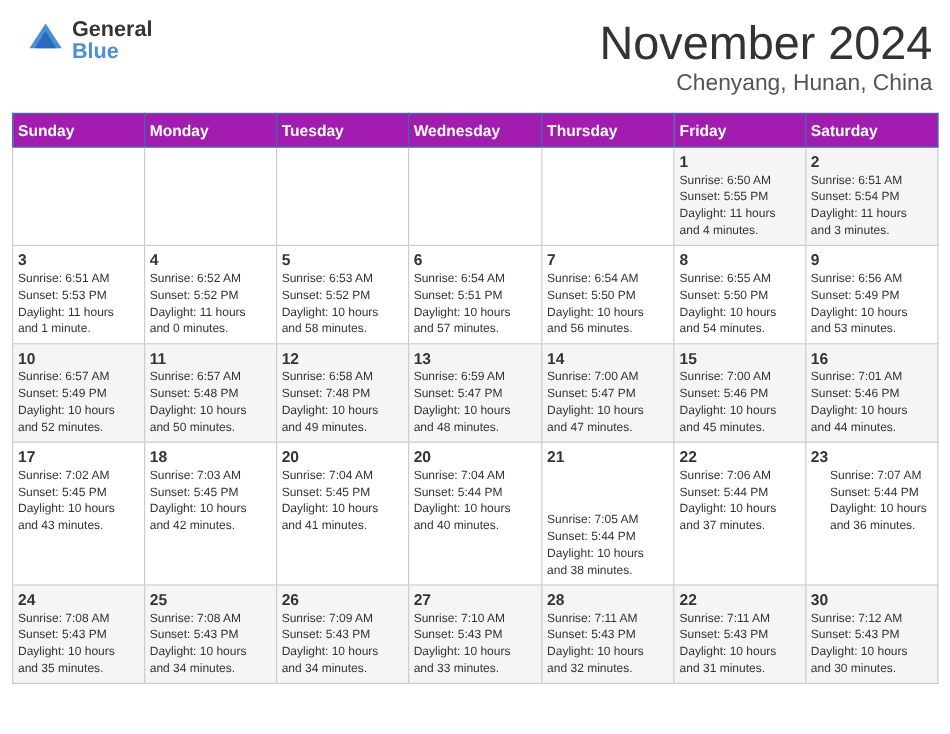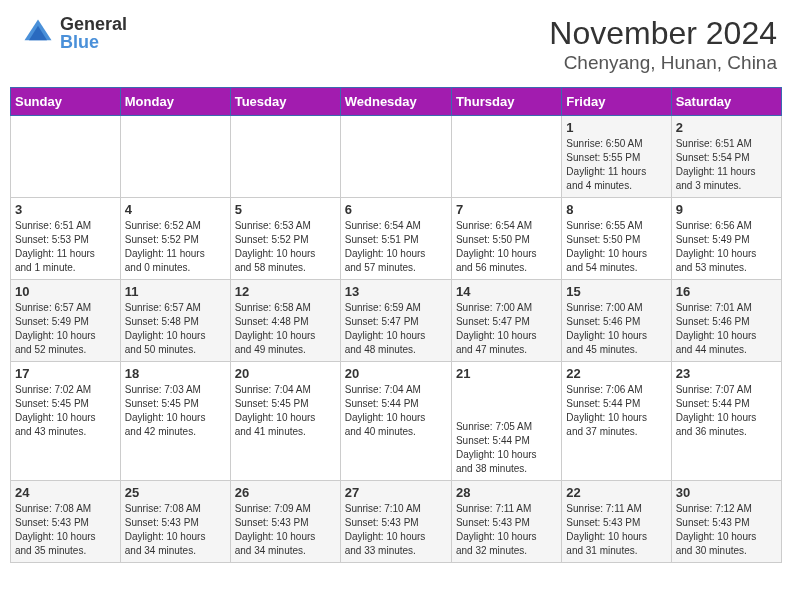--- a/index.html
+++ b/index.html
@@ -38,21 +38,21 @@
       color: #4a90d9;
     }
     .logo-icon {
       width: 36px;
       height: 36px;
     }
     .title-block {
       text-align: right;
     }
     .month-title {
-      font-size: 32px;
+      font-size: 39px;
       font-weight: normal;
       color: #333;
     }
     .location-title {
       font-size: 19px;
       color: #555;
     }
     .calendar {
       width: 100%;
       border-collapse: collapse;
@@ -214,21 +214,21 @@
         <td>
           <span class="day-number">11</span>
           <div class="day-info" style="white-space: pre-line;">Sunrise: 6:57 AM
 Sunset: 5:48 PM
 Daylight: 10 hours
 and 50 minutes.</div>
         </td>
         <td>
           <span class="day-number">12</span>
           <div class="day-info" style="white-space: pre-line;">Sunrise: 6:58 AM
-Sunset: 4:48 PM
+Sunset: 7:48 PM
 Daylight: 10 hours
 and 49 minutes.</div>
         </td>
         <td>
           <span class="day-number">13</span>
           <div class="day-info" style="white-space: pre-line;">Sunrise: 6:59 AM
 Sunset: 5:47 PM
 Daylight: 10 hours
 and 48 minutes.</div>
         </td>
@@ -292,21 +292,21 @@
         </td>
         <td>
           <span class="day-number">22</span>
           <div class="day-info" style="white-space: pre-line;">Sunrise: 7:06 AM
 Sunset: 5:44 PM
 Daylight: 10 hours
 and 37 minutes.</div>
         </td>
         <td>
           <span class="day-number">23</span>
-          <div class="day-info" style="white-space: pre-line;">Sunrise: 7:07 AM
+          <div class="day-info" style="white-space: pre-line; margin-left: 16px;">Sunrise: 7:07 AM
 Sunset: 5:44 PM
 Daylight: 10 hours
 and 36 minutes.</div>
         </td>
       </tr>
       <tr>
         <td>
           <span class="day-number">24</span>
           <div class="day-info" style="white-space: pre-line;">Sunrise: 7:08 AM
 Sunset: 5:43 PM

